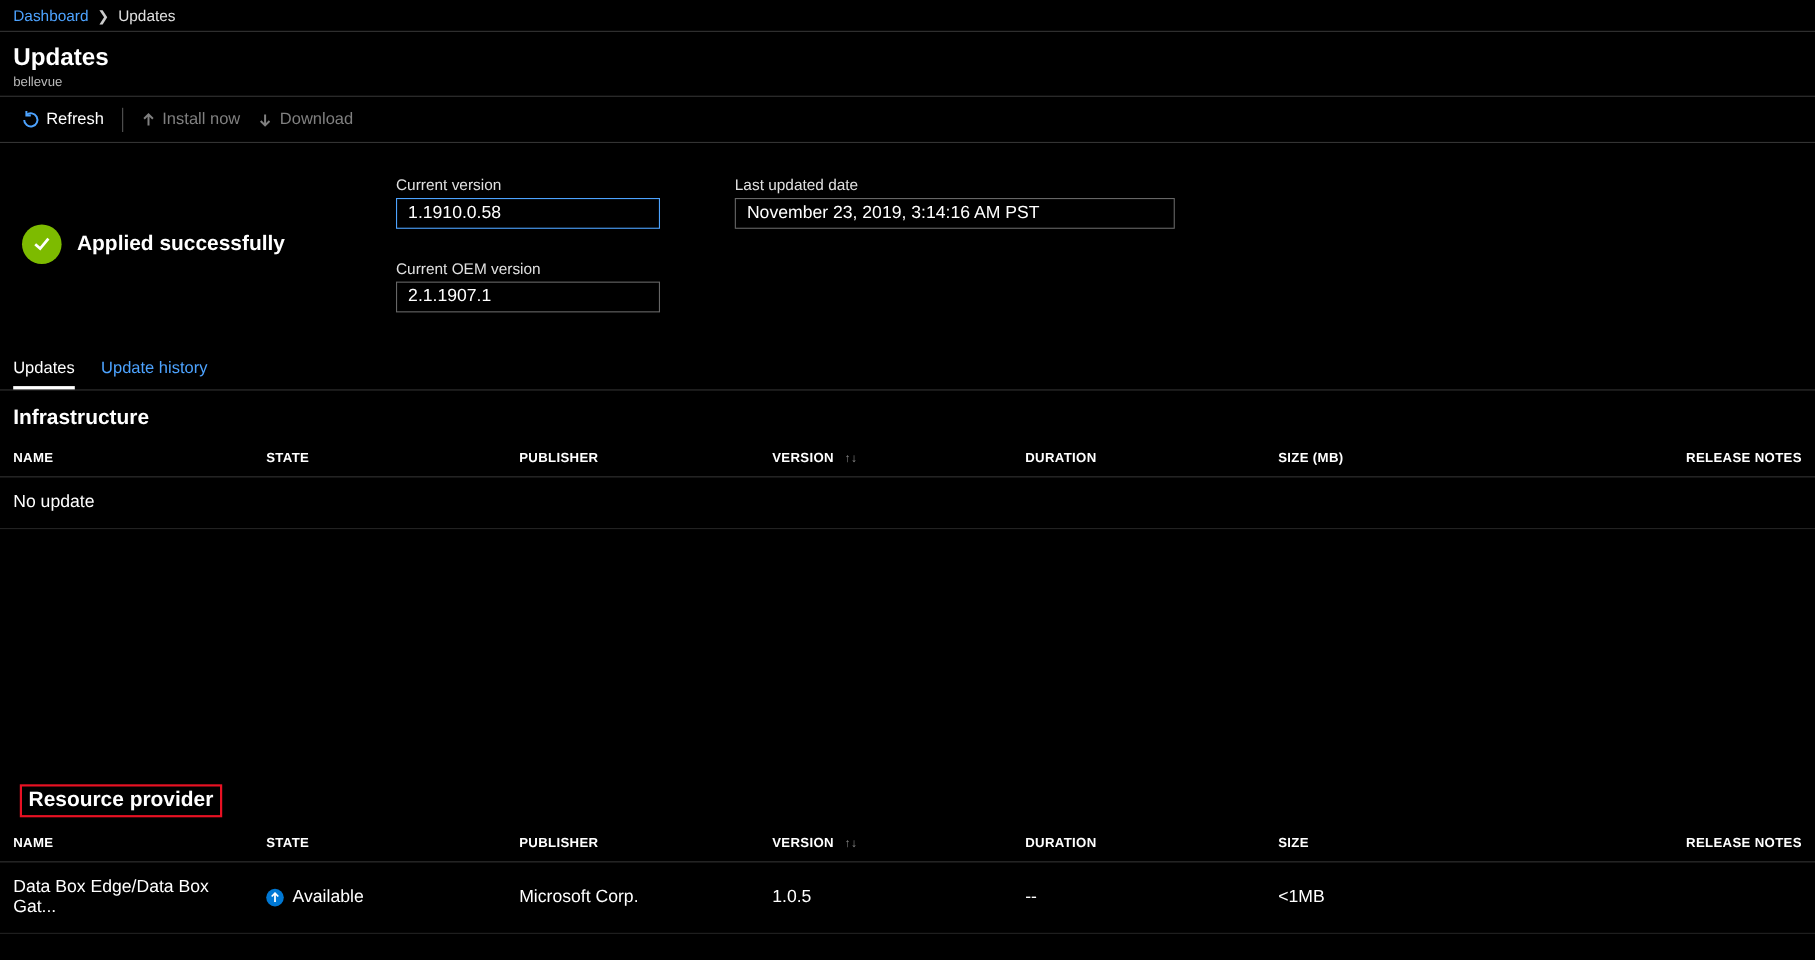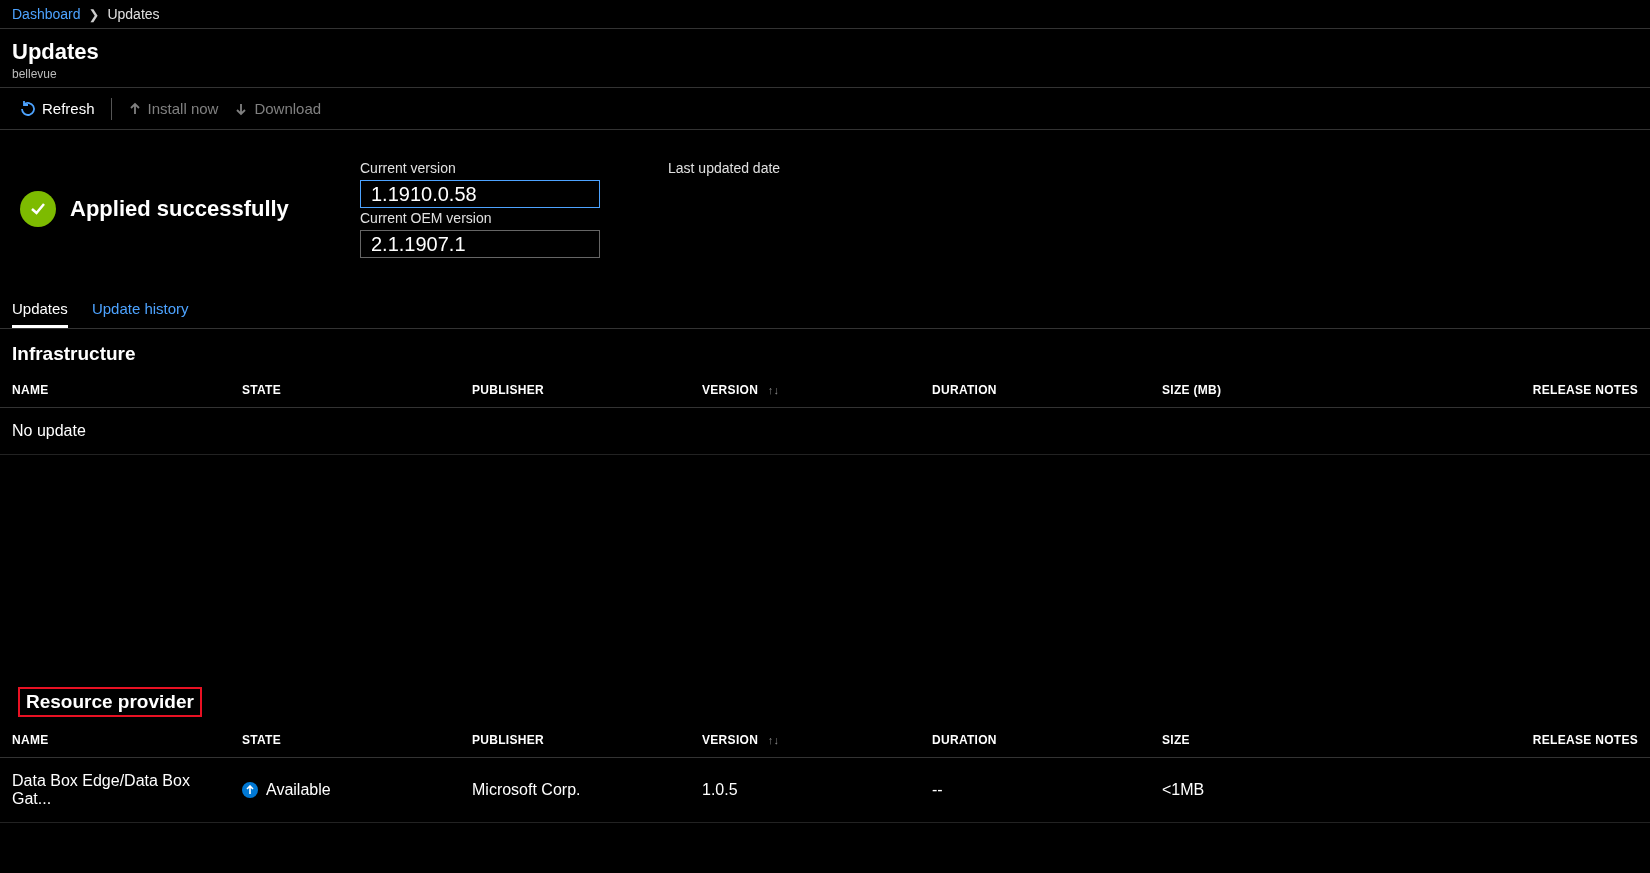--- a/index.html
+++ b/index.html
@@ -78,44 +78,44 @@
     gap: 14px;
     width: 300px;
   }
   .status-check {
     width: 36px; height: 36px;
     background: #7dbb00;
     border-radius: 50%;
     display: flex; align-items: center; justify-content: center;
   }
   .status-text {
-    font-size: 22px;
+    font-size: 19px;
     font-weight: 600;
     color: #ffffff;
   }
   .field-group {
     display: flex;
     flex-direction: column;
-    gap: 2px;
+    gap: 28px;
   }
   .field label {
     display: block;
     font-size: 14px;
     color: #e0e0e0;
     margin-bottom: 4px;
     font-weight: 400;
   }
   .field .box {
     width: 240px;
     height: 28px;
     border: 1px solid #666666;
     background: transparent;
     color: #ffffff;
     padding: 0 10px;
-    font-size: 20px;
+    font-size: 16px;
     display: flex;
     align-items: center;
   }
   .field .box.highlight { border-color: #4da3ff; }
   .field .box.wide { width: 400px; }
 
   
   .tabs {
     display: flex;
     gap: 24px;
@@ -260,20 +260,21 @@
     </div>
     <div class="field">
       <label>Current OEM version</label>
       <div class="box">2.1.1907.1</div>
     </div>
   </div>
 
   <div class="field-group" style="margin-left:28px;">
     <div class="field">
       <label>Last updated date</label>
+      <div class="box wide">November 23, 2019, 3:14:16 AM PST</div>
     </div>
   </div>
 </div>
 
 <div class="tabs">
   <div class="tab active">Updates</div>
   <div class="tab inactive">Update history</div>
 </div>
 
 <div class="section-heading">Infrastructure</div>

